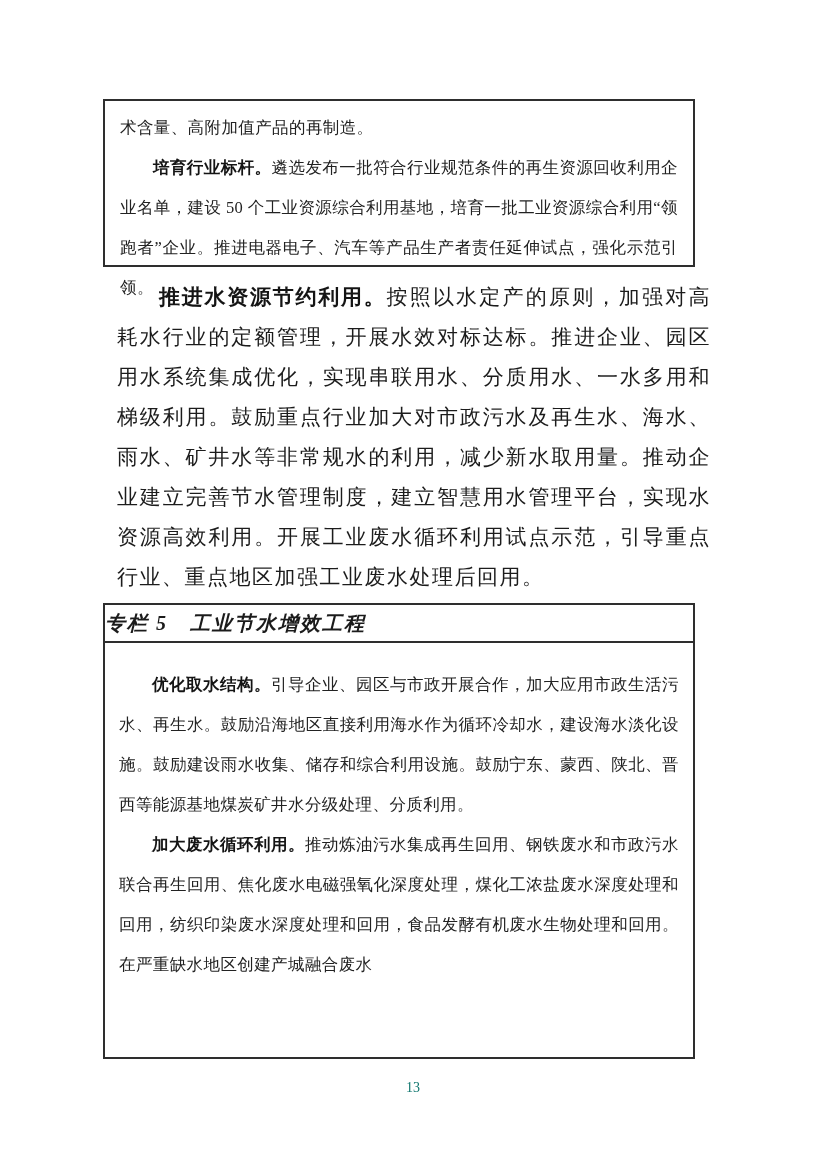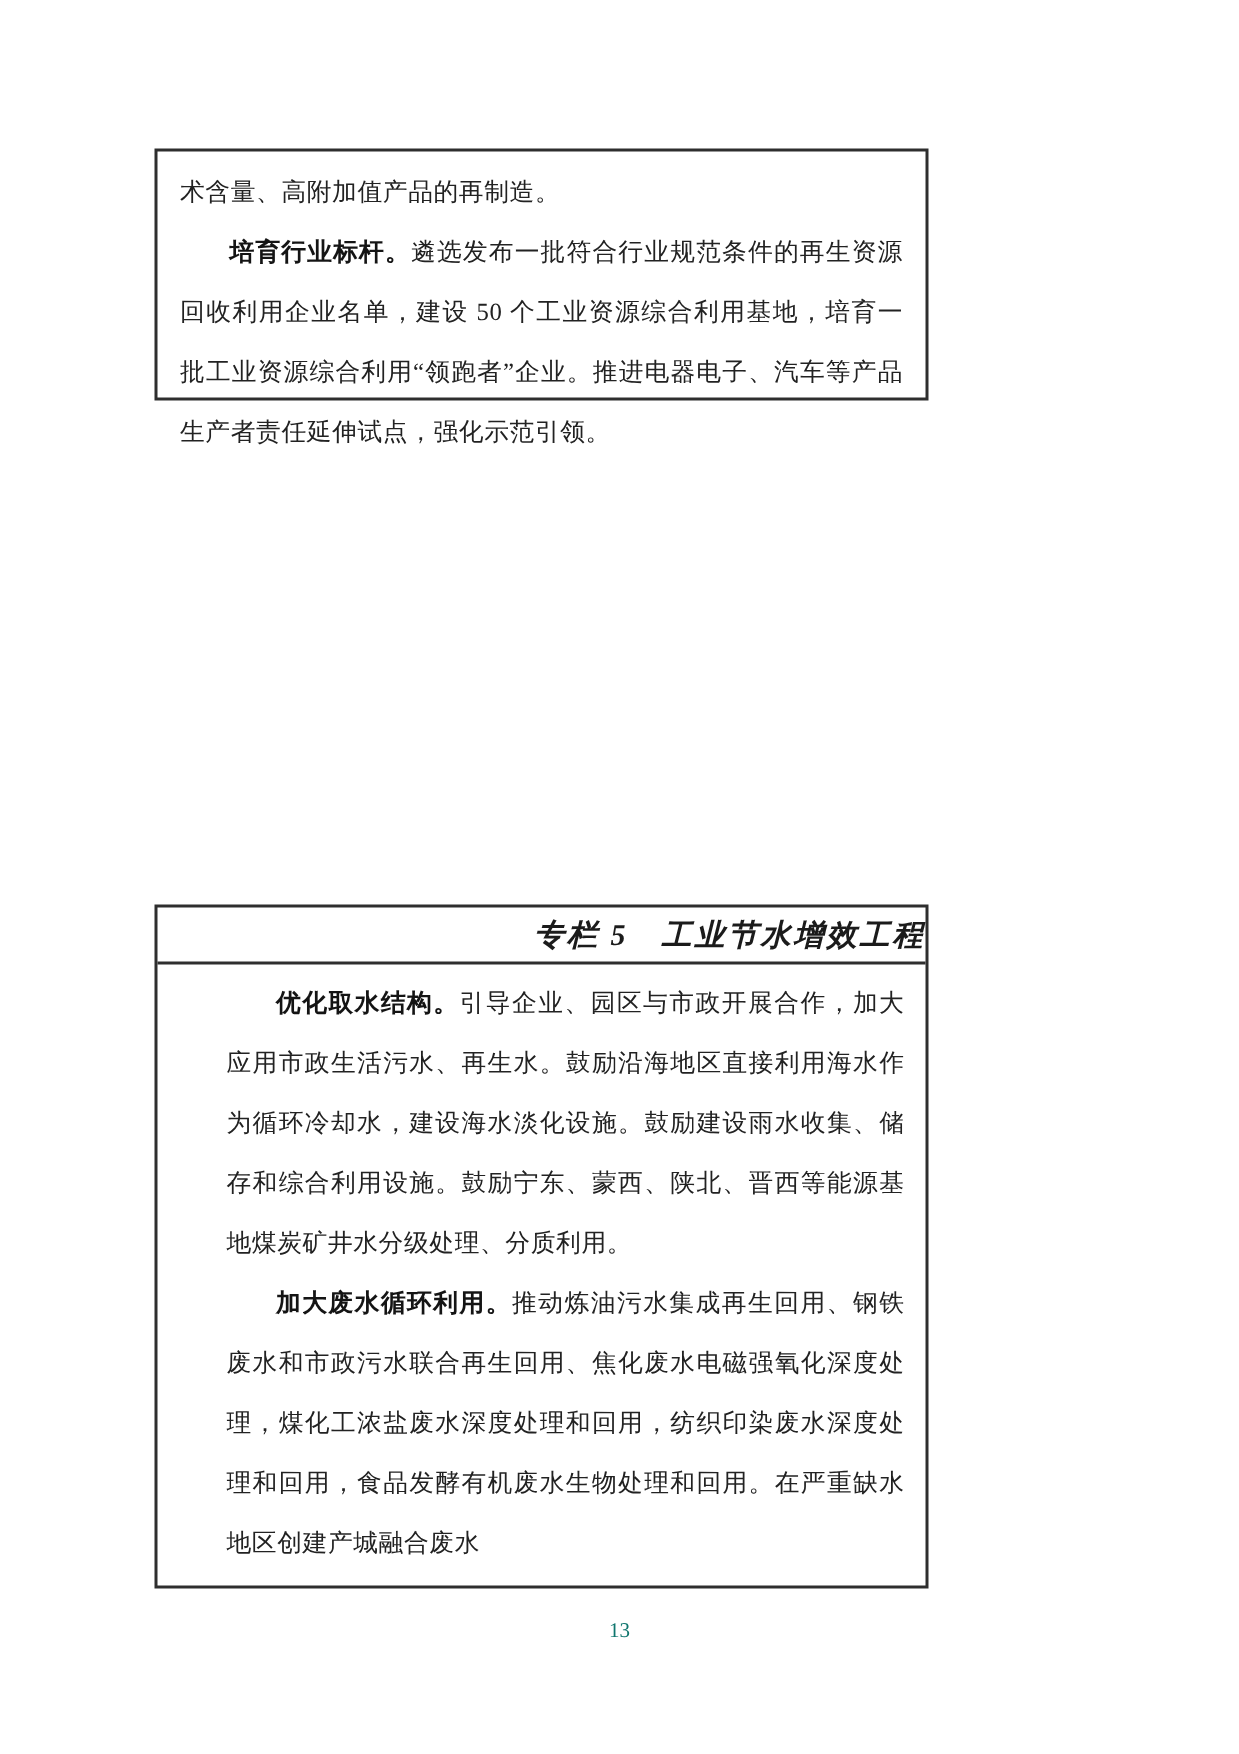--- a/index.html
+++ b/index.html
@@ -18,52 +18,51 @@
   .page {
     position: absolute;
     inset: 0;
     background: #ffffff;
   }
 
   
   .outlined-box {
     position: absolute;
     left: 103px;
-    width: 516px;
+    width: 592px;
     border: 2px solid #2e2e2e;
     box-sizing: border-box;
     background: #ffffff;
   }
   #top-box {
     top: 99px;
     height: 168px;
     padding: 7px 15px 0 15px;
   }
   #column-box {
     top: 603px;
     height: 456px;
   }
   .column-title-row {
     height: 38px;
     border-bottom: 2px solid #2e2e2e;
     display: flex;
     align-items: center;
-    justify-content: flex-end;
+    justify-content: flex-start;
     box-sizing: border-box;
   }
   .column-title {
     font-size: 20px;
     font-weight: 700;
     font-style: italic;
     letter-spacing: 2px;
     color: #1b1b1b;
   }
   .column-content {
-    padding: 6px 14px 0 14px;
-    margin-left: 32px;
+    padding: 22px 14px 0 14px;
   }
 
   
   .box-par {
     margin: 0;
     font-size: 16.5px;
     line-height: 40px;
     text-align: justify;
     letter-spacing: 0.4px;
     color: #222222;
@@ -109,20 +108,21 @@
 </head>
 <body>
 
 <div class="page">
 
   <div id="top-box" class="outlined-box">
     <p class="box-par"><b class="lead"></b><span>术含量、高附加值产品的再制造。</span></p>
     <p class="box-par indent"><b class="lead">培育行业标杆。</b><span>遴选发布一批符合行业规范条件的再生资源回收利用企业名单，建设 50 个工业资源综合利用基地，培育一批工业资源综合利用“领跑者”企业。推进电器电子、汽车等产品生产者责任延伸试点，强化示范引领。</span></p>
   </div>
 
+  <p id="body-text"><b class="lead">推进水资源节约利用。</b><span>按照以水定产的原则，加强对高耗水行业的定额管理，开展水效对标达标。推进企业、园区用水系统集成优化，实现串联用水、分质用水、一水多用和梯级利用。鼓励重点行业加大对市政污水及再生水、海水、雨水、矿井水等非常规水的利用，减少新水取用量。推动企业建立完善节水管理制度，建立智慧用水管理平台，实现水资源高效利用。开展工业废水循环利用试点示范，引导重点行业、重点地区加强工业废水处理后回用。</span></p>
 
   <div id="column-box" class="outlined-box">
     <div class="column-title-row">
       <span class="column-title">专栏 5　工业节水增效工程</span>
     </div>
     <div class="column-content">
       <p class="box-par indent"><b class="lead">优化取水结构。</b><span>引导企业、园区与市政开展合作，加大应用市政生活污水、再生水。鼓励沿海地区直接利用海水作为循环冷却水，建设海水淡化设施。鼓励建设雨水收集、储存和综合利用设施。鼓励宁东、蒙西、陕北、晋西等能源基地煤炭矿井水分级处理、分质利用。</span></p>
       <p class="box-par indent"><b class="lead">加大废水循环利用。</b><span>推动炼油污水集成再生回用、钢铁废水和市政污水联合再生回用、焦化废水电磁强氧化深度处理，煤化工浓盐废水深度处理和回用，纺织印染废水深度处理和回用，食品发酵有机废水生物处理和回用。在严重缺水地区创建产城融合废水</span></p>
     </div>
   </div>

